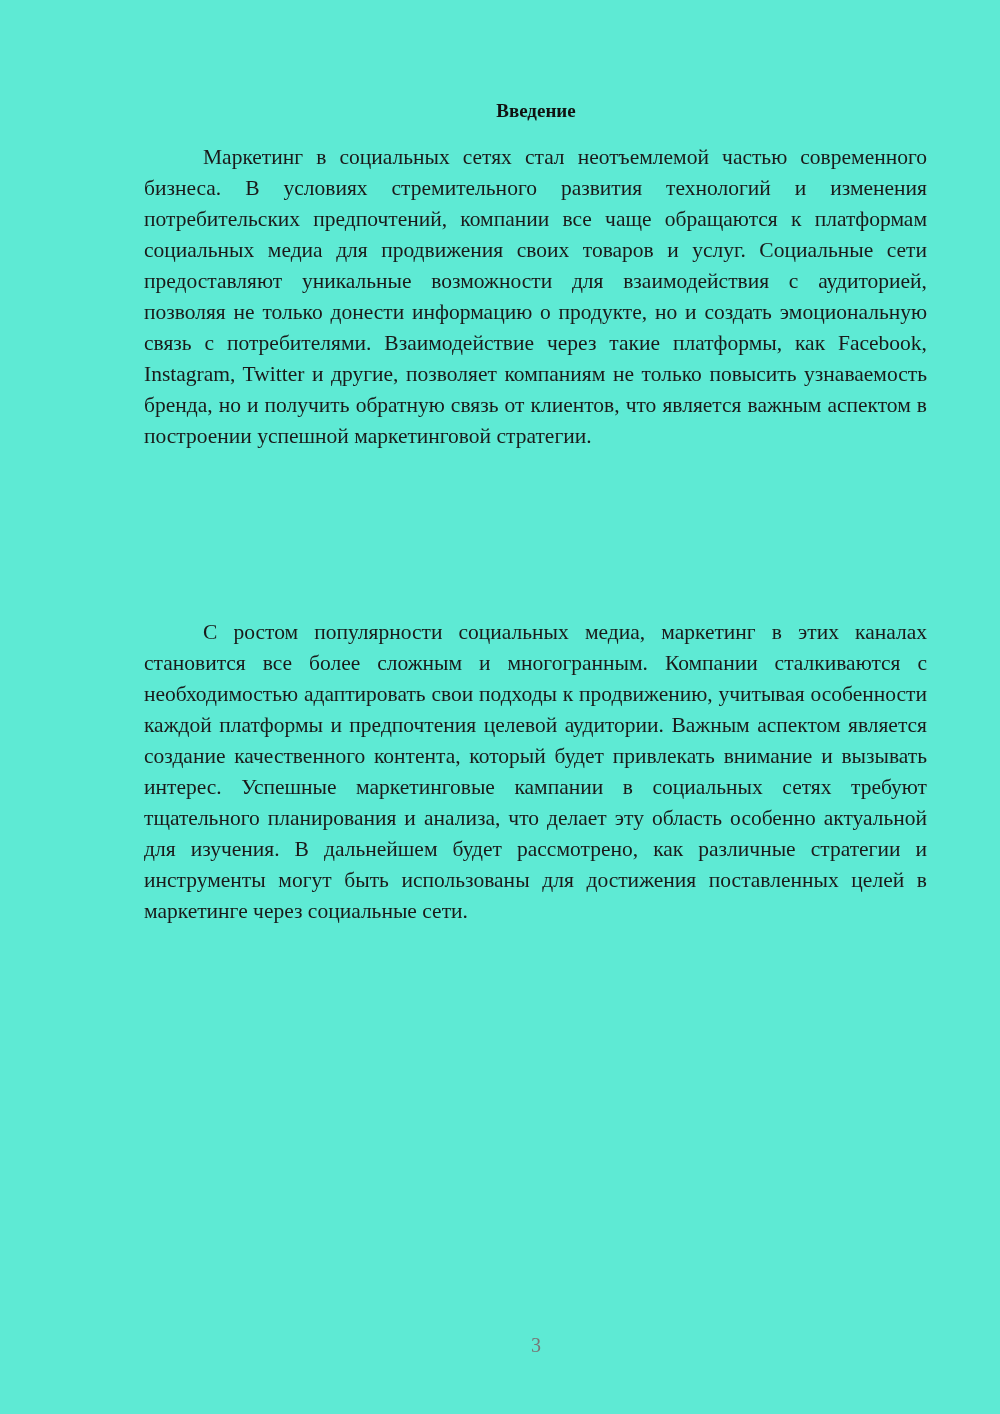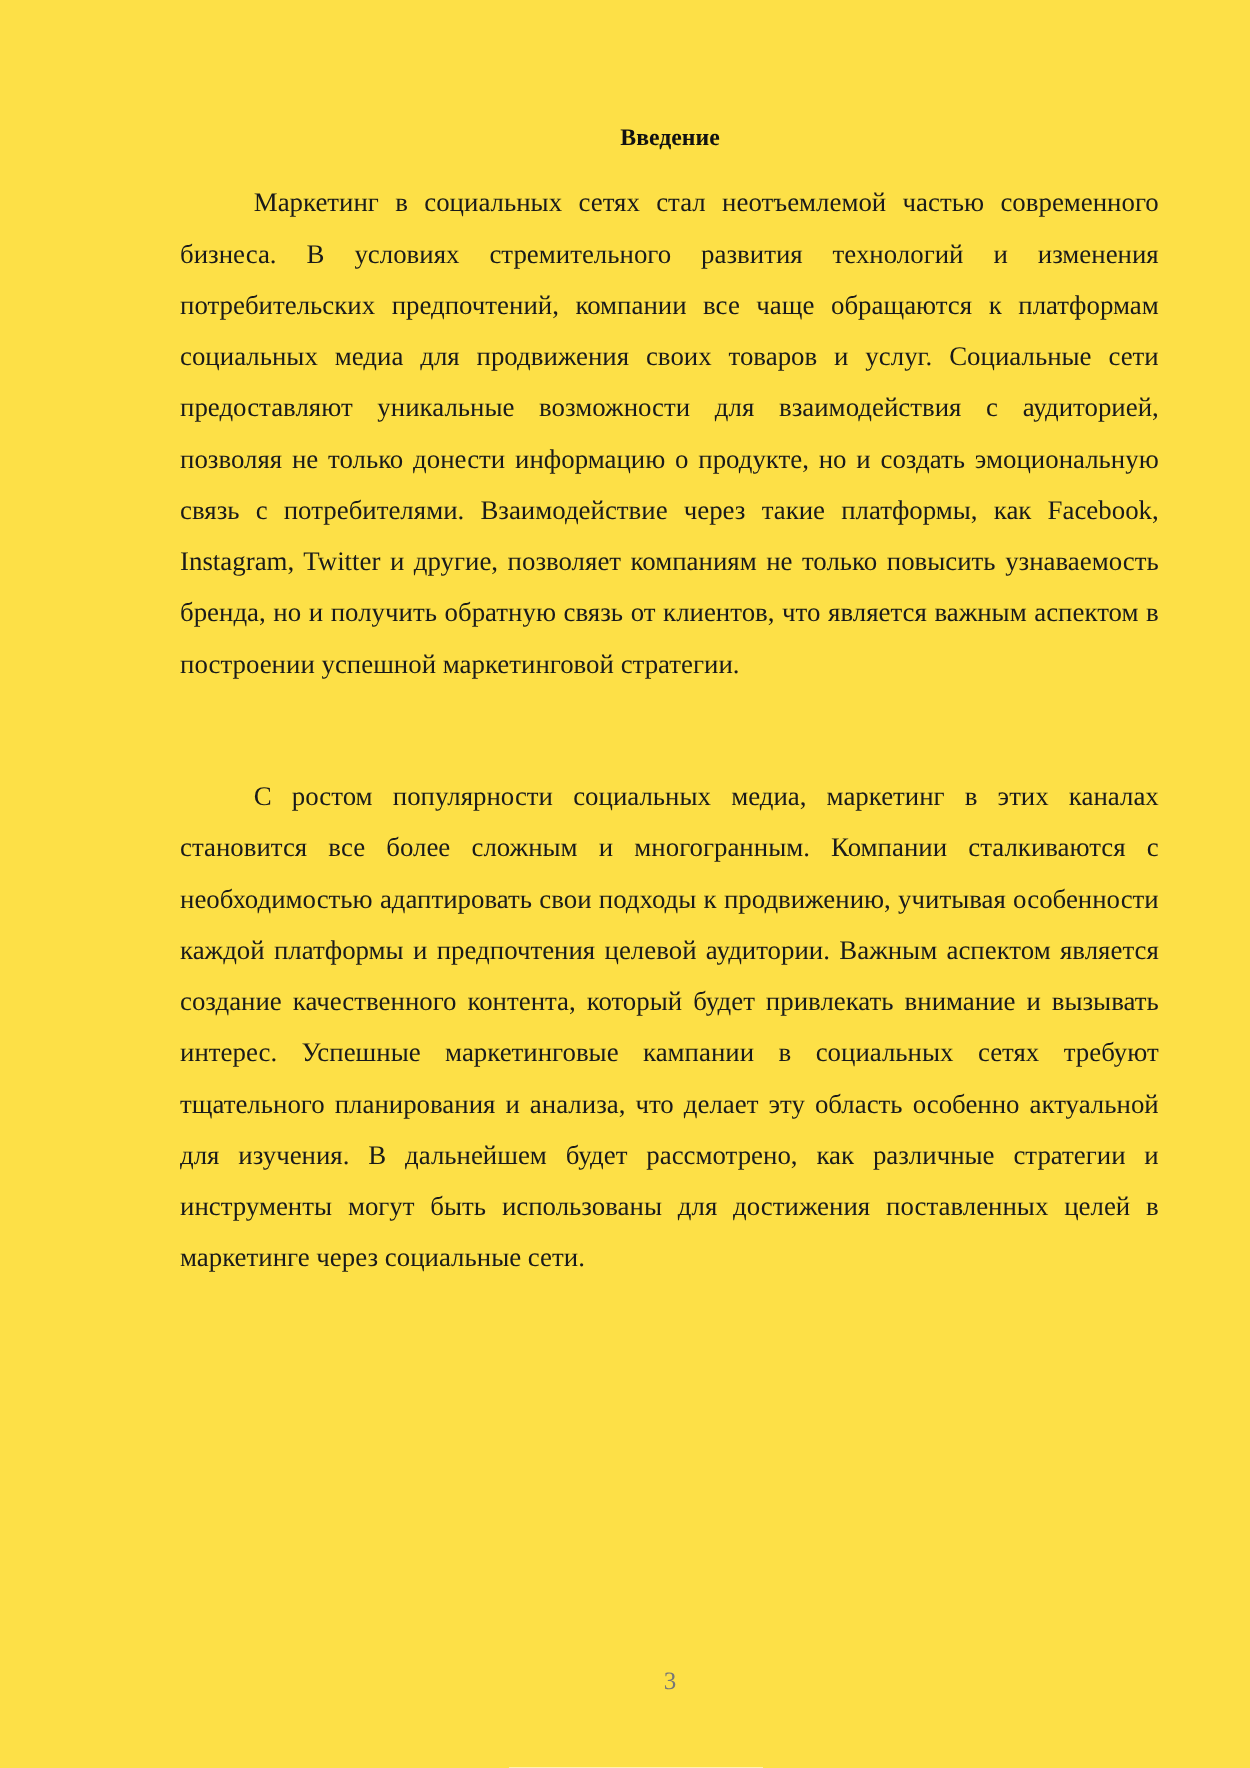--- a/index.html
+++ b/index.html
@@ -1,29 +1,29 @@
 <!DOCTYPE html>
 <html><head>
   <meta charset="utf-8">
   <style>
     html, body { margin: 0; padding: 0; background: #ffffff; }
     body { width: 1000px; height: 1414px; position: relative; overflow: hidden; }
     .page {
       position: absolute; left: 0; top: 0; width: 1000px; height: 1414px;
-      background: #fde047; color: #1a1a1a;
+      background: #5eead4; color: #1a1a1a;
       font-family: "Liberation Serif", "DejaVu Serif", serif;
     }
     .title {
       position: absolute; top: 98px; left: 0; width: 1072px;
       text-align: center; font-weight: bold; font-size: 19px; line-height: 26px;
       color: #111;
     }
     .para {
       position: absolute; left: 144px; width: 783px;
-      font-size: 21.5px; line-height: 41px;
+      font-size: 21.5px; line-height: 31px;
       text-align: justify; text-indent: 59px; margin: 0;
       letter-spacing: 0px;
     }
     .p1 { top: 142px; }
     .p2 { top: 586px; margin-top: 31px; }
     .page-number {
       position: absolute; top: 1334px; left: 0; width: 1072px;
       text-align: center; font-size: 20px; color: #777;
     }
   </style>

